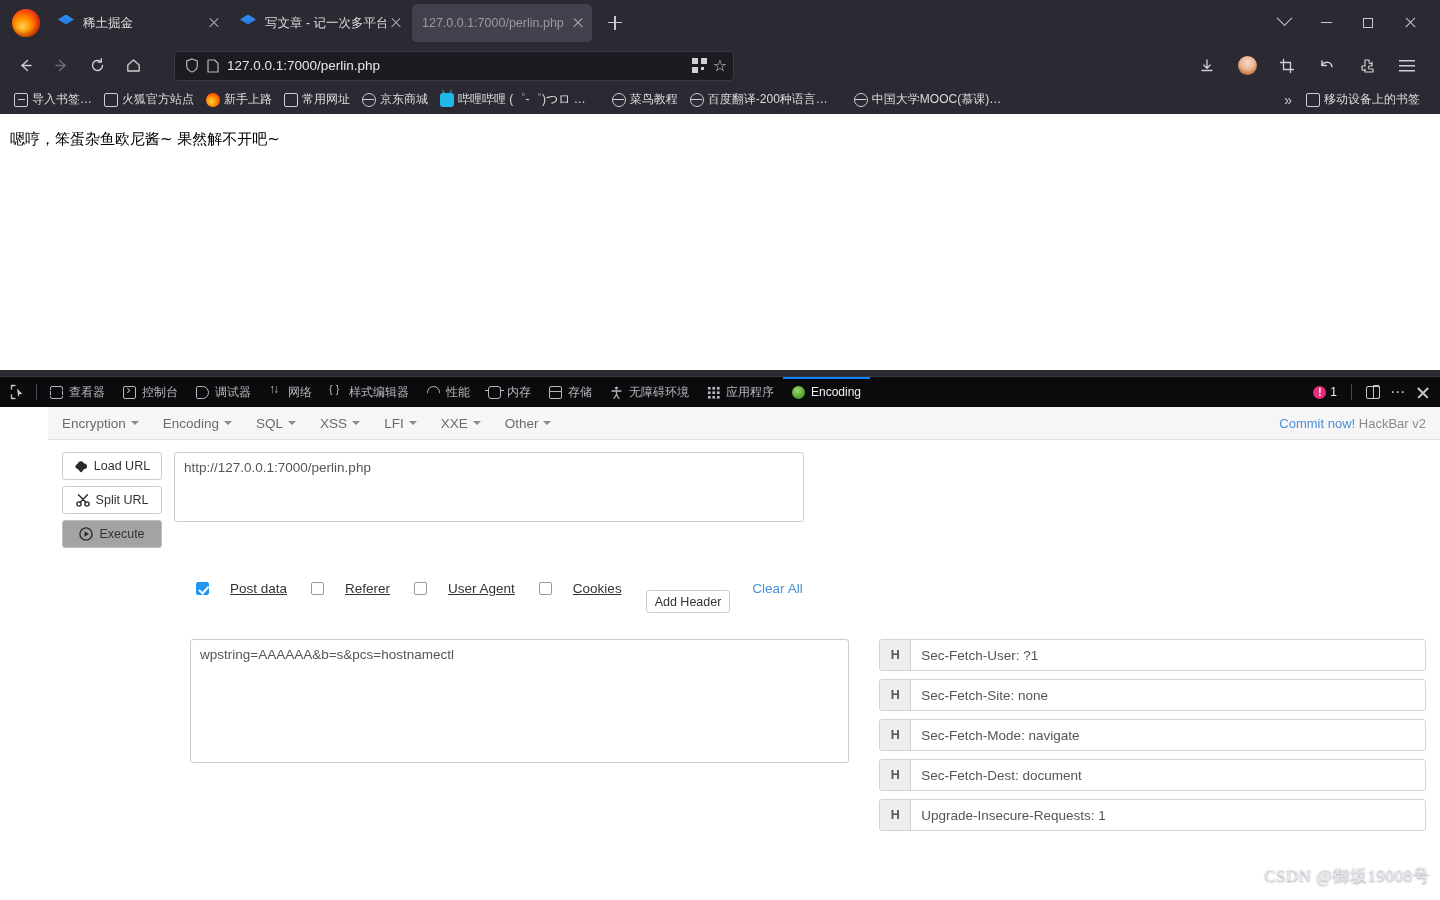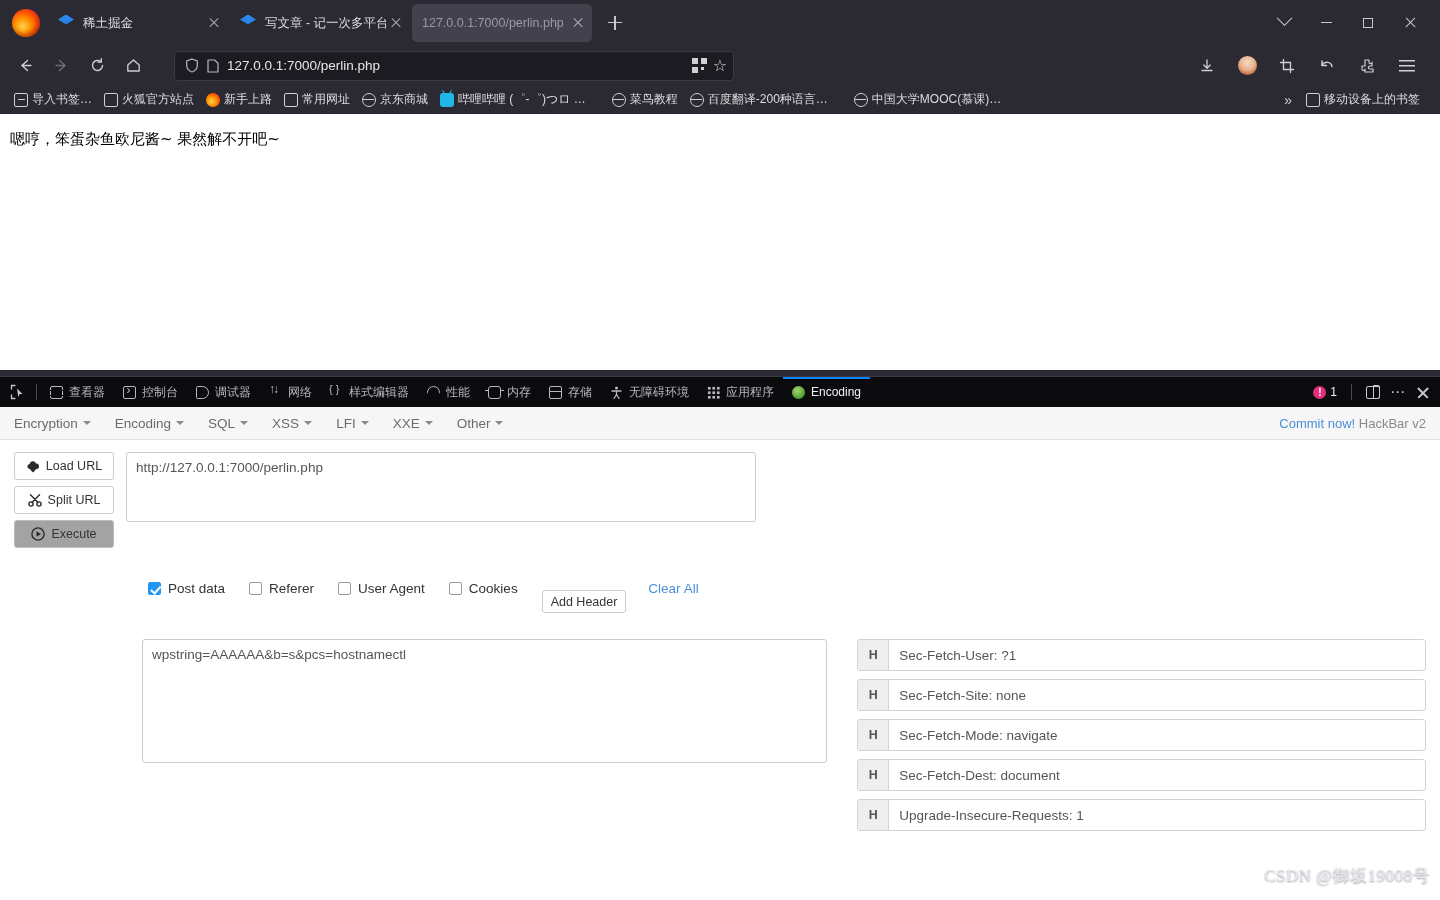--- a/index.html
+++ b/index.html
@@ -172,21 +172,21 @@
   .err-dot { width: 13px; height: 13px; border-radius: 50%; background: #e52e7a; color: #fff;
     font-size: 10px; line-height: 13px; text-align: center; font-weight: bold; }
   .dt-dock { width: 14px; height: 13px; border: 1.4px solid #c9c9cd; border-radius: 2px; position: relative; }
   .dt-dock::after { content:""; position:absolute; right:-1.4px; top:-1.4px; bottom:-1.4px; width: 5px; border:1.4px solid #c9c9cd; border-radius:0 2px 2px 0; }
   .dt-more { color: #c9c9cd; font-size: 15px; letter-spacing: 1px; line-height: 10px; }
   .dt-close { position: relative; width: 14px; height: 14px; }
   .dt-close::before,.dt-close::after { content:""; position:absolute; left:0; top:6.5px; width:14px; height:1.5px; background:#c9c9cd; }
   .dt-close::before { transform: rotate(45deg);} .dt-close::after { transform: rotate(-45deg);}
 
   
-  .hb { background: #fff; height: 425px; position: relative; }
+  .hb { background: #fff; height: 425px; position: relative; padding-left: 48px; }
   .hb-menu {
     height: 33px; background: #f6f6f6; border-bottom: 1px solid #e2e2e2;
     display: flex; align-items: center; padding: 0 14px;
   }
   .hb-menu-item { color: #6b6b6b; font-size: 13.5px; margin-right: 24px; display: flex; align-items: center; gap: 5px; }
   .caret { width: 0; height: 0; border-left: 4px solid transparent; border-right: 4px solid transparent; border-top: 4px solid #8a8a8a; }
   .hb-menu-right { margin-left: auto; font-size: 13px; }
   .hb-menu-right .commit { color: #4a90d9; }
   .hb-menu-right .ver { color: #8a8a8a; }
 
@@ -199,21 +199,21 @@
     font-size: 12.5px; color: #333;
   }
   .hb-btn.pressed { background: #a3a3a3; border-color: #bdbdbd; }
   .hb-btn svg { display:block; }
   .url-area {
     width: 630px; height: 70px; border: 1px solid #ccc; border-radius: 3px;
     padding: 7px 9px; font-size: 13.5px; color: #555; resize: none;
     font-family: "Liberation Sans", sans-serif; background:#fff;
   }
   .hb-checks { display: flex; align-items: center; gap: 0; margin: 16px 0 0 6px; padding-left: 128px; }
-  .chk { display: flex; align-items: center; gap: 7px; margin-right: 24px; font-size: 13.5px; color: #333; }
+  .chk { display: flex; align-items: center; gap: 21px; margin-right: 24px; font-size: 13.5px; color: #333; text-decoration: underline; }
   .chkbox { width: 13px; height: 13px; border: 1px solid #9a9a9a; border-radius: 2px; background: #fff; }
   .chkbox.on { background: #2196f3; border-color: #2196f3; position: relative; }
   .chkbox.on::after { content:""; position: absolute; left: 3.6px; top: .8px; width: 4px; height: 7.5px;
     border-right: 2px solid #fff; border-bottom: 2px solid #fff; transform: rotate(42deg); }
   .addhdr { height: 23px; padding: 0 8px; border: 1px solid #ccc; border-radius: 3px; background: #fff;
     font-size: 12.5px; color: #333; display: flex; align-items: center; margin-right: 22px; margin-top: 26px; }
   .clearall { color: #4a90d9; font-size: 13.5px; }
 
   .hb-lower { display: flex; gap: 32px; margin-top: 26px; padding-left: 128px; }
   .post-area {

